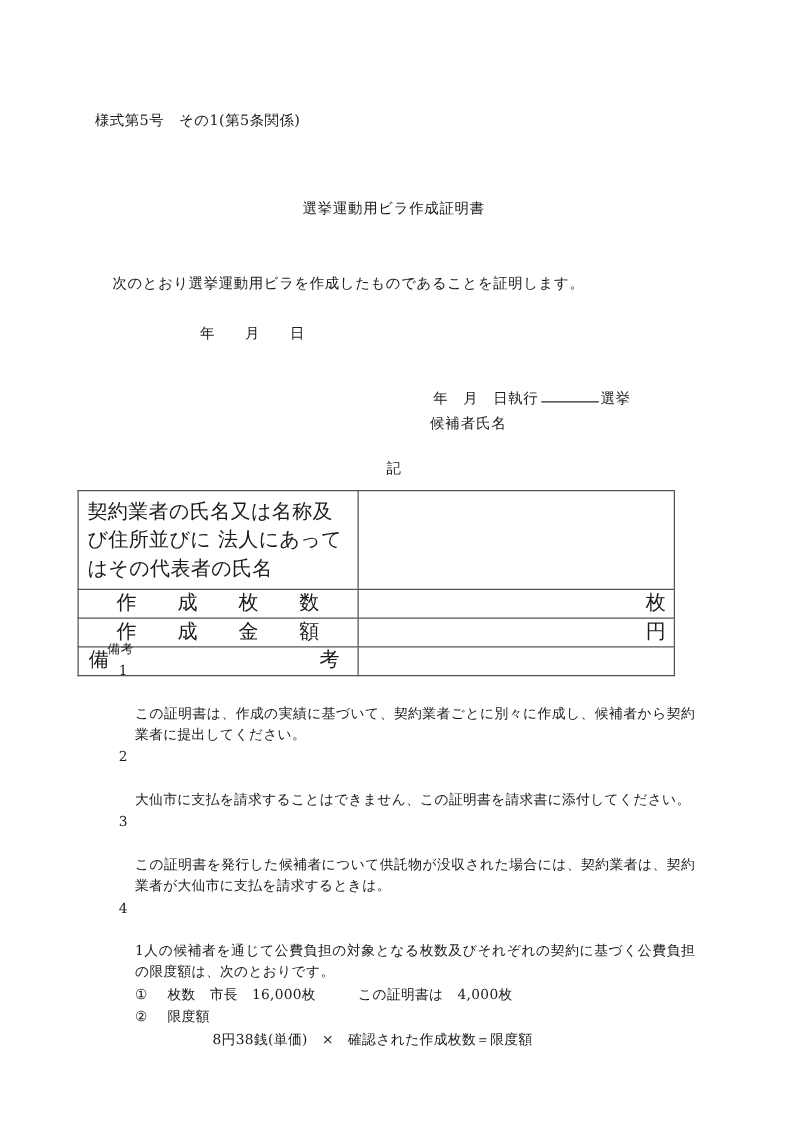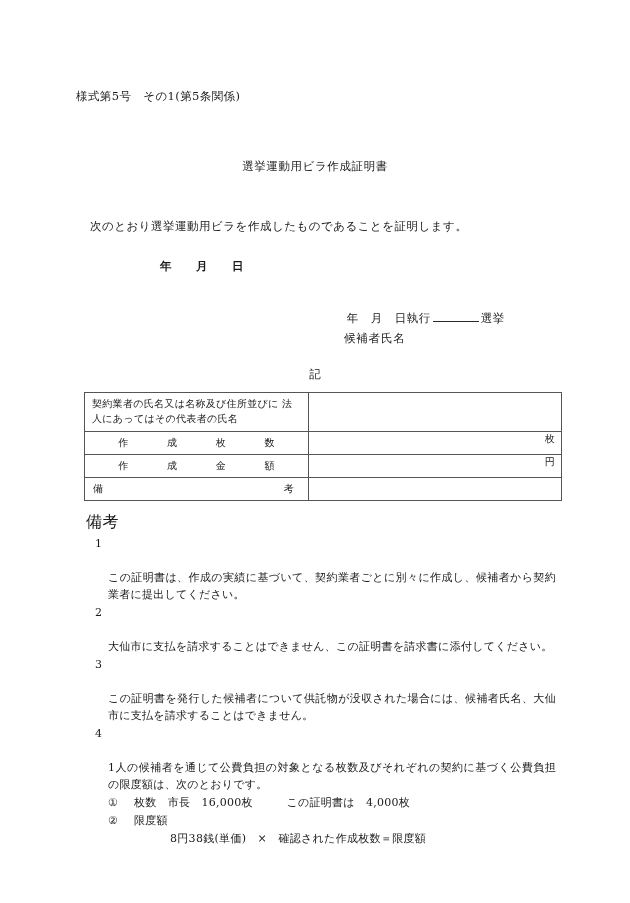--- a/index.html
+++ b/index.html
@@ -37,21 +37,20 @@
   }
   .lead {
     left: 90px; top: 208px;
     font-size: 11.5px;
     letter-spacing: 0.5px;
   }
   .date-line {
     left: 160px; top: 248px;
     font-size: 11.5px;
     letter-spacing: 0.5px;
-    font-weight: bold;
   }
   .exec-line {
     left: 330px; top: 286px;
     font-size: 11.5px;
     letter-spacing: 0.5px;
   }
   .exec-blank {
     display: inline-block;
     width: 46px;
     border-bottom: 1px solid #2a2a2a;
@@ -66,26 +65,26 @@
   .ki-mark {
     left: 0; right: 0; top: 356px;
     text-align: center;
     font-size: 11.5px;
     white-space: pre;
   }
 
   
   .form-table {
     position: absolute;
-    left: 84px;
+    left: 62px;
     top: 392px;
     width: 477px;
     border-collapse: collapse;
     table-layout: fixed;
-    font-size: 10px;
+    font-size: 16px;
   }
   .form-table td {
     border: 1px solid #555;
     padding: 0;
     vertical-align: middle;
   }
   .col-label { width: 224px; }
   .col-value { width: 253px; }
 
   .lbl-wrap {
@@ -123,21 +122,21 @@
   
   .notes {
     position: absolute;
     left: 86px;
     top: 512px;
     width: 470px;
     font-size: 11px;
     letter-spacing: 0.25px;
   }
   .notes-title {
-    font-size: 16px;
+    font-size: 10px;
     margin-bottom: 2px;
     letter-spacing: 0.5px;
   }
   .note-item {
     display: flex;
     align-items: flex-start;
     margin-bottom: 1px;
     line-height: 1.55;
   }
   .note-num {
@@ -250,21 +249,21 @@
     <div class="note-item">
       <span class="note-num">1</span>
       <span class="note-body">この証明書は、作成の実績に基づいて、契約業者ごとに別々に作成し、候補者から契約業者に提出してください。</span>
     </div>
     <div class="note-item">
       <span class="note-num">2</span>
       <span class="note-body">大仙市に支払を請求することはできません、この証明書を請求書に添付してください。</span>
     </div>
     <div class="note-item">
       <span class="note-num">3</span>
-      <span class="note-body">この証明書を発行した候補者について供託物が没収された場合には、候補者氏名、大仙市に支払を請求することはできません。</span>
+      <span class="note-body">この証明書を発行した候補者について供託物が没収された場合には、契約業者は、契約業者が大仙市に支払を請求するときは。</span>
     </div>
     <div class="note-item">
       <span class="note-num">4</span>
       <span class="note-body">1人の候補者を通じて公費負担の対象となる枚数及びそれぞれの契約に基づく公費負担の限度額は、次のとおりです。</span>
     </div>
 
     <div class="sub-item">
       <span class="sub-num">①</span>
       <span class="sub-body">枚数　市長　16,000枚　　　この証明書は　4,000枚</span>
     </div>

